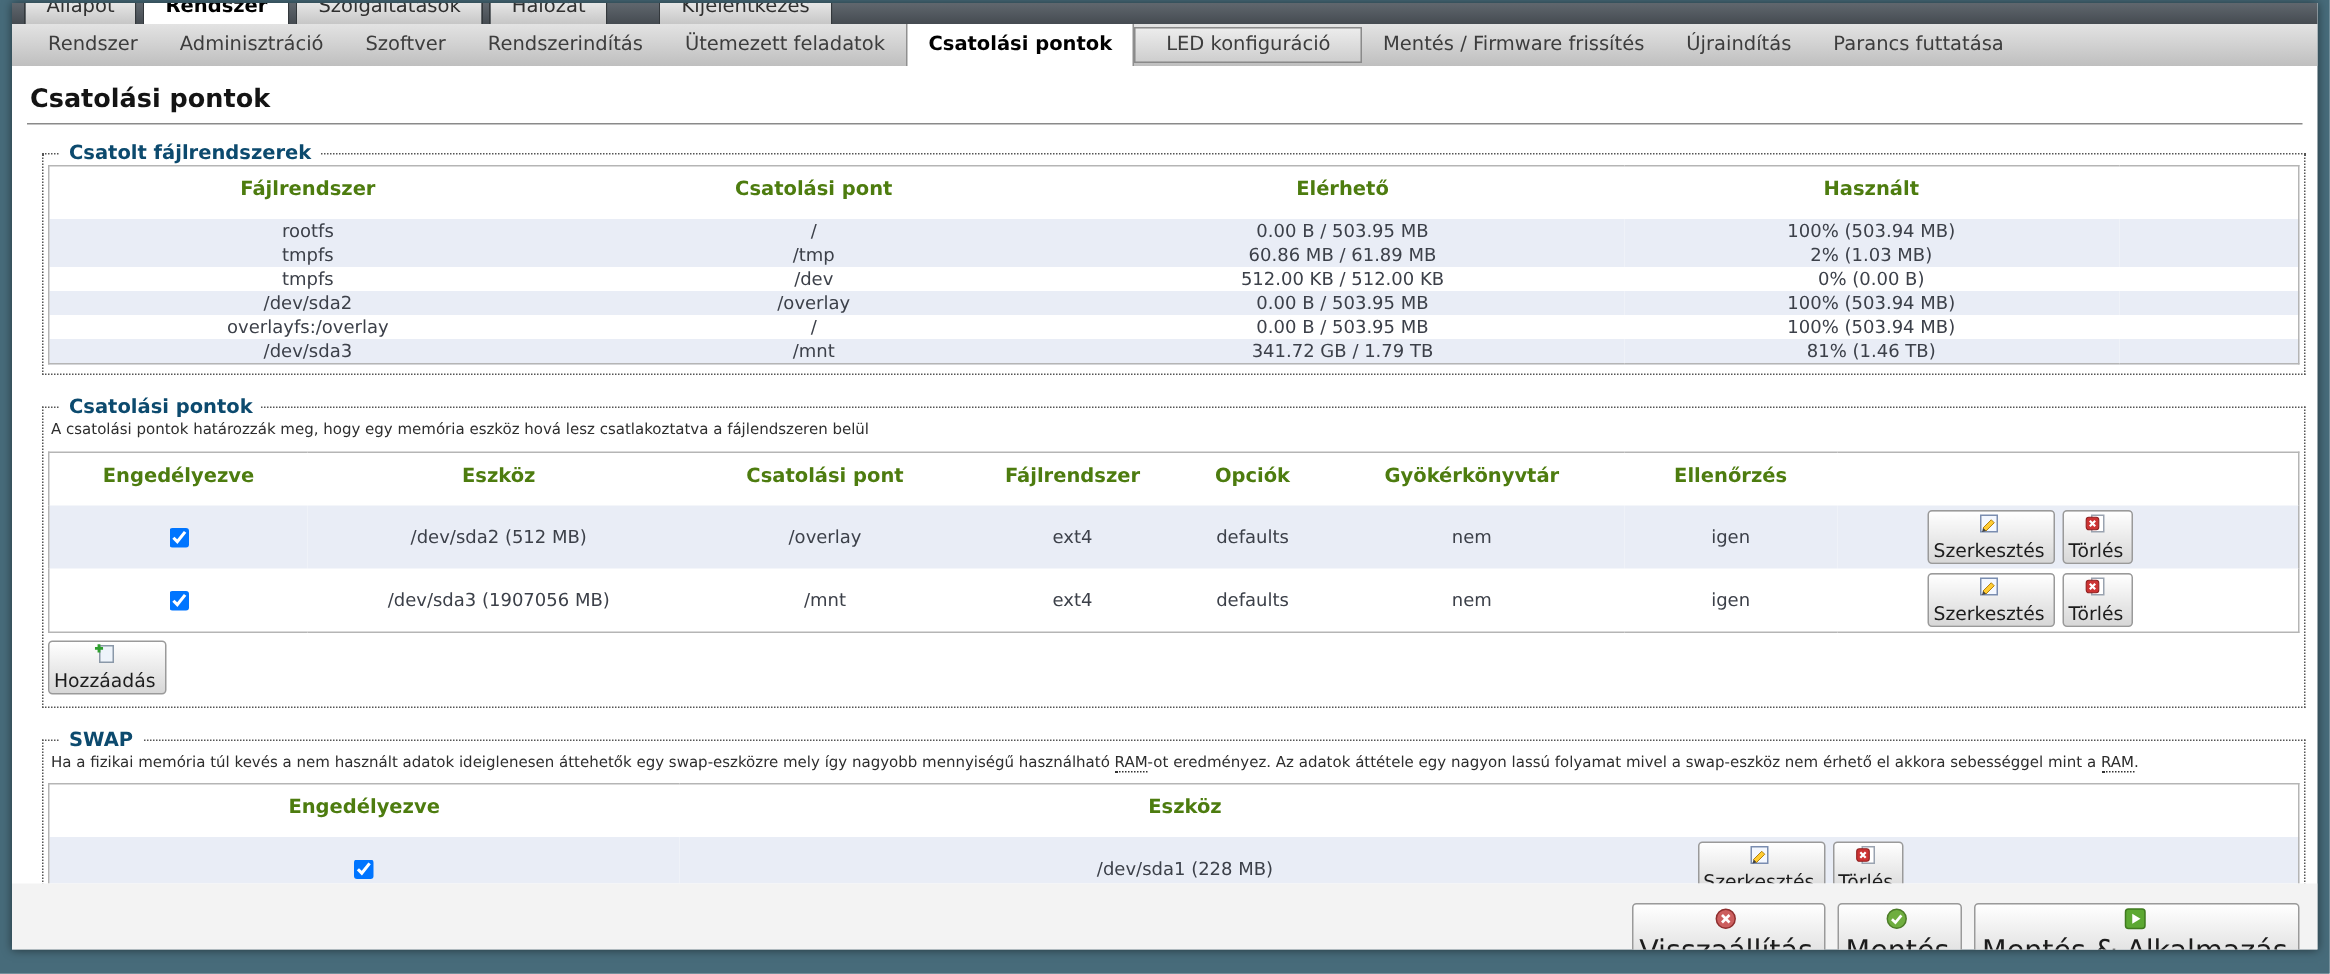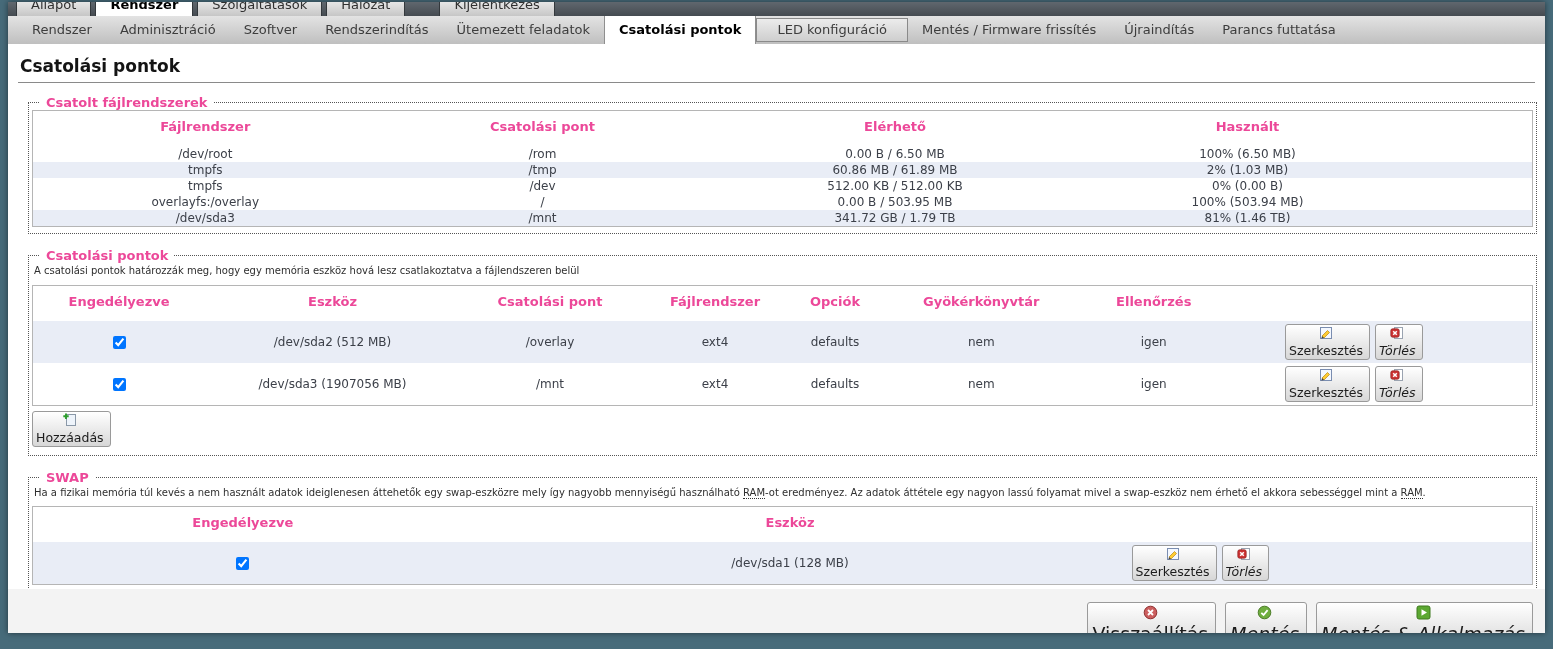--- a/index.html
+++ b/index.html
@@ -87,37 +87,37 @@
   }
   fieldset {
     border: 1px dotted #555;
     margin: 12px 0 14px 12px;
     padding: 0 3px 6px 3px;
   }
   fieldset.last { margin-bottom: 4px; }
   legend {
     font-size: 13px;
     font-weight: bold;
-    color: #ec4899;
+    color: #0c4a6e;
     padding: 0 6px;
     margin-left: 8px;
   }
   .desc { font-size: 10px; color: #2e2e2e; margin: 1px 2px 7px 2px; line-height: 1.35; }
   .abbr { border-bottom: 1px dotted #333; cursor: help; }
   table {
     width: 100%;
     border-collapse: collapse;
     border: 1px solid #b5b5b5;
     background: #fff;
     table-layout: fixed;
   }
   th {
     font-size: 13px;
     font-weight: bold;
-    color: #ec4899;
+    color: #4d7c0f;
     text-align: center;
     padding: 8px 2px 12px 2px;
     background: #ffffff;
   }
   td {
     font-size: 12px;
     color: #3c4049;
     text-align: center;
     padding: 1px 2px;
   }
@@ -135,21 +135,21 @@
     border: 1px solid #9a9a9a;
     border-radius: 3px;
     padding: 1px 6px 1px 3px;
     font-size: 12.5px;
     font-family: inherit;
     color: #1c1c1c;
     cursor: pointer;
     white-space: nowrap;
     flex-direction: column;
   }
-  .btn + .btn { margin-left: 5px; font-style: italic; }
+  .btn + .btn { margin-left: 5px; }
   .btn-add { margin: 5px 16px 2px 0; }
   .footer {
     flex: none;
     background: #f3f3f3;
     height: 44px;
     padding: 13px 12px 0 10px;
     text-align: right;
   }
   .footer .btn { font-size: 19px; padding: 2px 7px 2px 4px; }
   .icon { display: inline-block; line-height: 0; }
@@ -195,39 +195,46 @@
             <col style="width:8%">
           </colgroup>
         <tbody>
             <tr>
           <th>Fájlrendszer</th>
           <th>Csatolási pont</th>
           <th>Elérhető</th>
           <th>Használt</th>
           <th></th>
         </tr>
-        <tr>
-          <td>/dev/root</td>
-          <td>/rom</td>
-          <td>0.00 B / 6.50 MB</td>
-          <td>100% (6.50 MB)</td>
+        <tr class="odd">
+          <td>rootfs</td>
+          <td>/</td>
+          <td>0.00 B / 503.95 MB</td>
+          <td>100% (503.94 MB)</td>
               <td></td>
         </tr>
         <tr class="odd">
           <td>tmpfs</td>
           <td>/tmp</td>
           <td>60.86 MB / 61.89 MB</td>
           <td>2% (1.03 MB)</td>
               <td></td>
         </tr>
         <tr>
           <td>tmpfs</td>
           <td>/dev</td>
           <td>512.00 KB / 512.00 KB</td>
           <td>0% (0.00 B)</td>
+              <td></td>
+        </tr>
+        <tr class="odd">
+          <td>/dev/sda2</td>
+          <td>/overlay</td>
+          <td>0.00 B / 503.95 MB</td>
+          <td>100% (503.94 MB)</td>
               <td></td>
         </tr>
         <tr>
           <td>overlayfs:/overlay</td>
           <td>/</td>
           <td>0.00 B / 503.95 MB</td>
           <td>100% (503.94 MB)</td>
               <td></td>
         </tr>
         <tr class="odd">
@@ -339,21 +346,21 @@
             <col style="width:27%">
           </colgroup>
         <tbody>
             <tr>
           <th>Engedélyezve</th>
           <th>Eszköz</th>
           <th></th>
         </tr>
         <tr class="odd">
           <td><input type="checkbox" checked="" style=""></td>
-          <td>/dev/sda1 (128 MB)</td>
+          <td>/dev/sda1 (228 MB)</td>
           <td class="btncell-swap">
             <button class="btn">
                   <span class="icon"><svg width="14" height="14" viewBox="0 0 14 14">
                       <rect x="1.5" y="1.5" width="11" height="11" fill="#f4f8ff" stroke="#7a8db0"></rect>
                       <polygon points="3,10 8.5,4.5 10.5,6.5 5,12" fill="#ffcc33" stroke="#aa7700" stroke-width="0.6"></polygon>
                       <polygon points="3,10 5,12 2.4,12.6" fill="#444"></polygon>
                     </svg></span>
                   <span>Szerkesztés</span>
                 </button><button class="btn">
                   <span class="icon"><svg width="14" height="14" viewBox="0 0 14 14">

